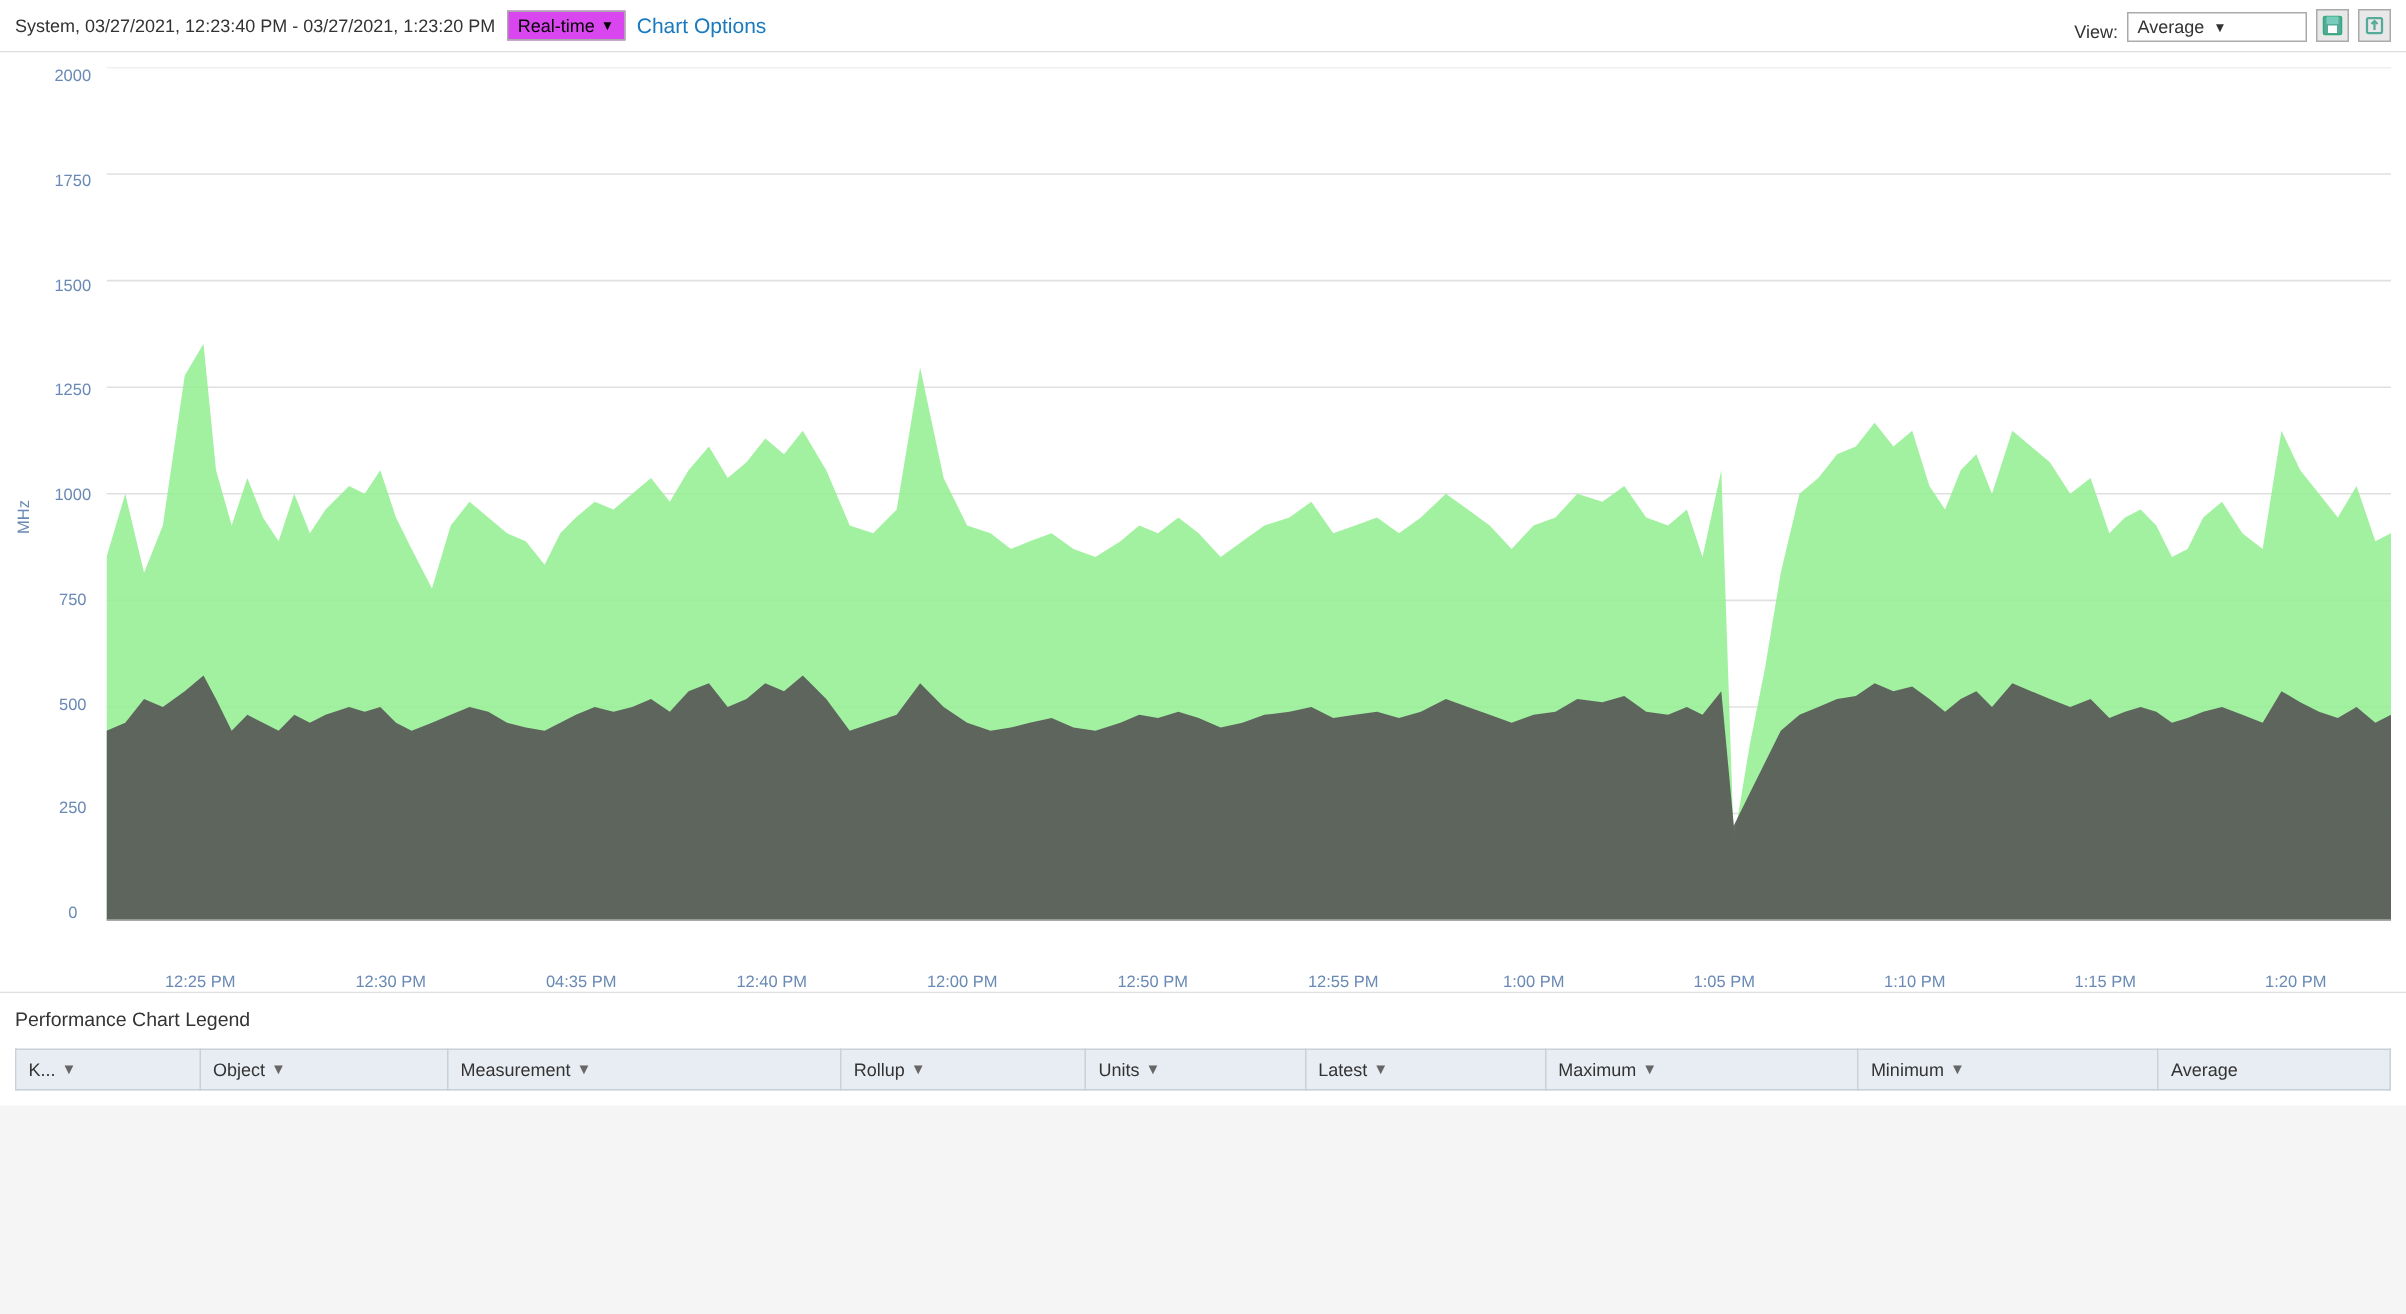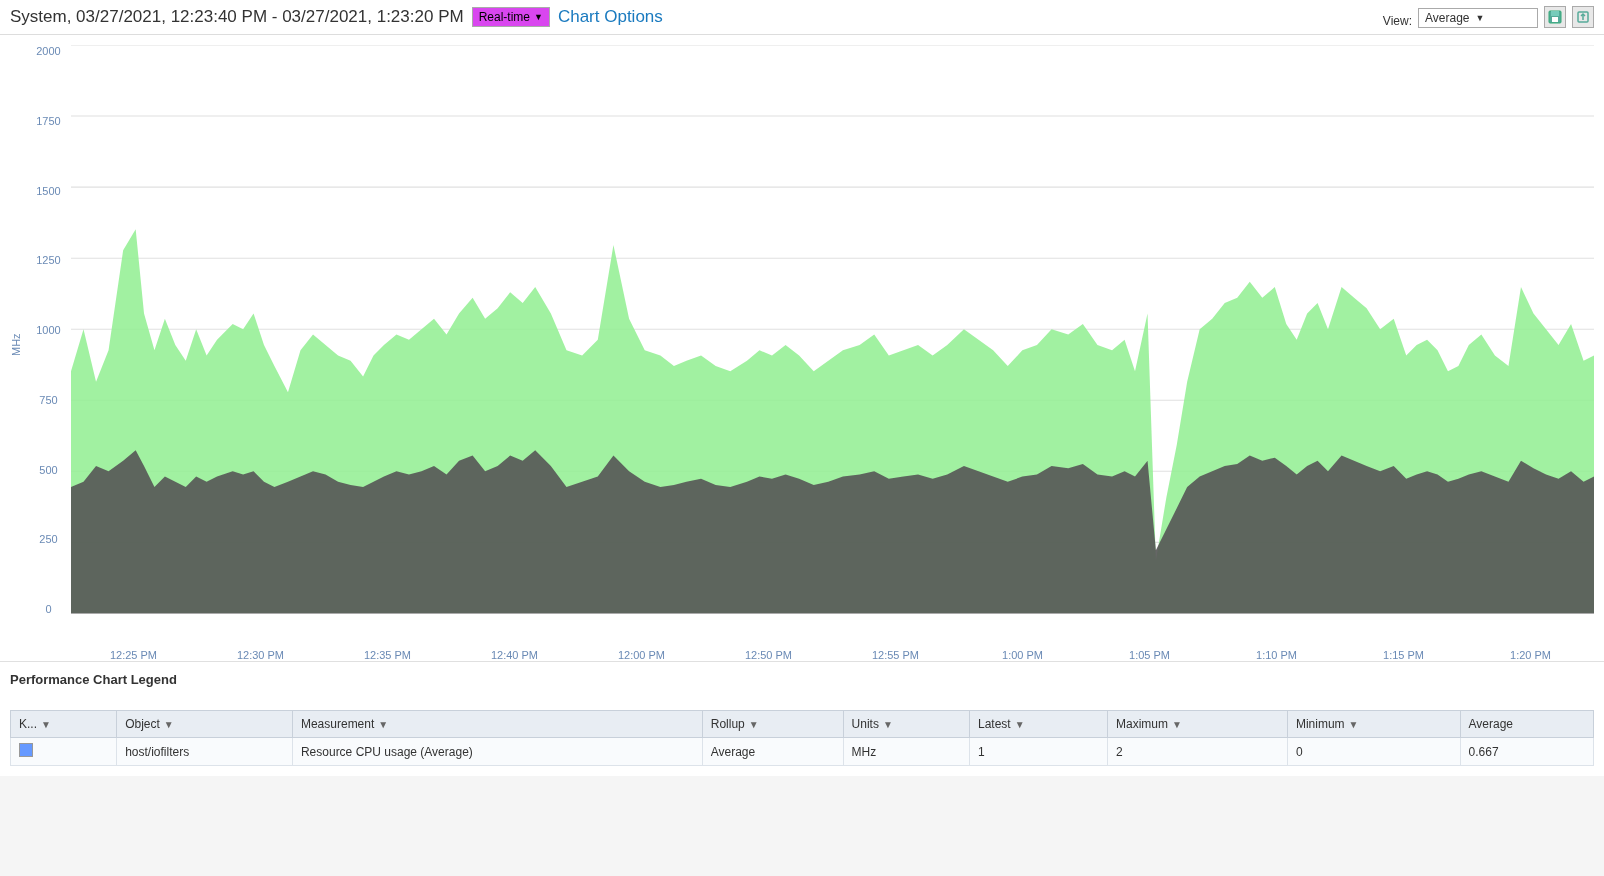--- a/index.html
+++ b/index.html
@@ -2,26 +2,26 @@
 <html><head>
   <meta charset="utf-8">
   <style>
     * { box-sizing: border-box; margin: 0; padding: 0; }
     body { font-family: Arial, sans-serif; font-size: 12px; background: #f5f5f5; color: #333; width: 1604px; min-height: 876px; }
 
     .header-bar {
       display: flex; align-items: center; padding: 6px 10px; background: #fff;
       border-bottom: 1px solid #ddd; gap: 8px;
     }
-    .header-title { font-size: 17px; color: #333; }
+    .header-title { font-size: 12px; color: #333; }
     .realtime-btn {
       display: flex; align-items: center; border: 1px solid #aaa; background: #d946ef;
       padding: 2px 6px; font-size: 12px; cursor: pointer; gap: 2px;
     }
-    .chart-options-link { color: #1a7abf; font-size: 17px; cursor: pointer; text-decoration: none; }
+    .chart-options-link { color: #1a7abf; font-size: 14px; cursor: pointer; text-decoration: none; }
     .view-section { margin-left: auto; display: flex; align-items: flex-end; gap: 6px; }
     .view-label { font-size: 12px; color: #333; }
     .view-dropdown {
       border: 1px solid #aaa; background: #fff; padding: 2px 6px; font-size: 12px;
       display: flex; align-items: center; gap: 4px; min-width: 120px;
     }
     .icon-btn {
       width: 22px; height: 22px; border: 1px solid #aaa; background: #e8e8e8;
       cursor: pointer; display: flex; align-items: center; justify-content: center;
     }
@@ -44,21 +44,21 @@
     .y-tick { font-size: 11px; color: #6a8ab5; }
     .chart-plot-area { flex: 1; position: relative; }
     .chart-svg { width: 100%; height: 100%; }
 
     .x-axis-area {
       display: flex; margin-left: 60px; padding-top: 4px;
     }
     .x-tick { font-size: 11px; color: #6a8ab5; flex: 1; text-align: center; }
 
     .legend-section { padding: 10px 10px; background: #fff; border-top: 1px solid #e0e0e0; }
-    .legend-title { font-weight: bold; font-size: 13px; margin-bottom: 23px; }
+    .legend-title { font-weight: normal; font-size: 13px; margin-bottom: 12px; }
 
     .table-container { background: #fff; }
     table { width: 100%; border-collapse: collapse; font-size: 12px; }
     thead tr { background: #e8edf3; }
     th {
       padding: 6px 8px; border: 1px solid #c8d0da; text-align: left;
       font-weight: normal; color: #333; white-space: nowrap;
     }
     td {
       padding: 5px 8px; border: 1px solid #dde3ea; color: #333;
@@ -389,21 +389,21 @@
           "></polygon>
 
         <line x1="0" y1="540" x2="1460" y2="540" stroke="#aaa" stroke-width="1"></line>
       </svg>
     </div>
   </div>
 
   <div class="x-axis-area">
     <div class="x-tick">12:25 PM</div>
     <div class="x-tick">12:30 PM</div>
-    <div class="x-tick">12:35 PM</div>
+    <div class="x-tick">04:35 PM</div>
     <div class="x-tick">12:40 PM</div>
     <div class="x-tick">12:00 PM</div>
     <div class="x-tick">12:50 PM</div>
     <div class="x-tick">12:55 PM</div>
     <div class="x-tick">1:00 PM</div>
     <div class="x-tick">1:05 PM</div>
     <div class="x-tick">1:10 PM</div>
     <div class="x-tick">1:15 PM</div>
     <div class="x-tick">1:20 PM</div>
   </div>
@@ -464,27 +464,16 @@
             </div>
           </th>
           <th>
             <div class="th-inner">
               <span>Average</span>
             </div>
           </th>
         </tr>
       </thead>
       <tbody id="legend-tbody">
-      <tr>
-            <td><span class="color-swatch" style="background-color: rgb(102, 153, 255);"></span></td>
-            <td>host/iofilters</td>
-            <td>Resource CPU usage (Average)</td>
-            <td>Average</td>
-            <td>MHz</td>
-            <td>1</td>
-            <td>2</td>
-            <td>0</td>
-            <td>0.667</td>
-          </tr>
         </tbody>
     </table>
   </div>
 </div>
 
 </body></html>

